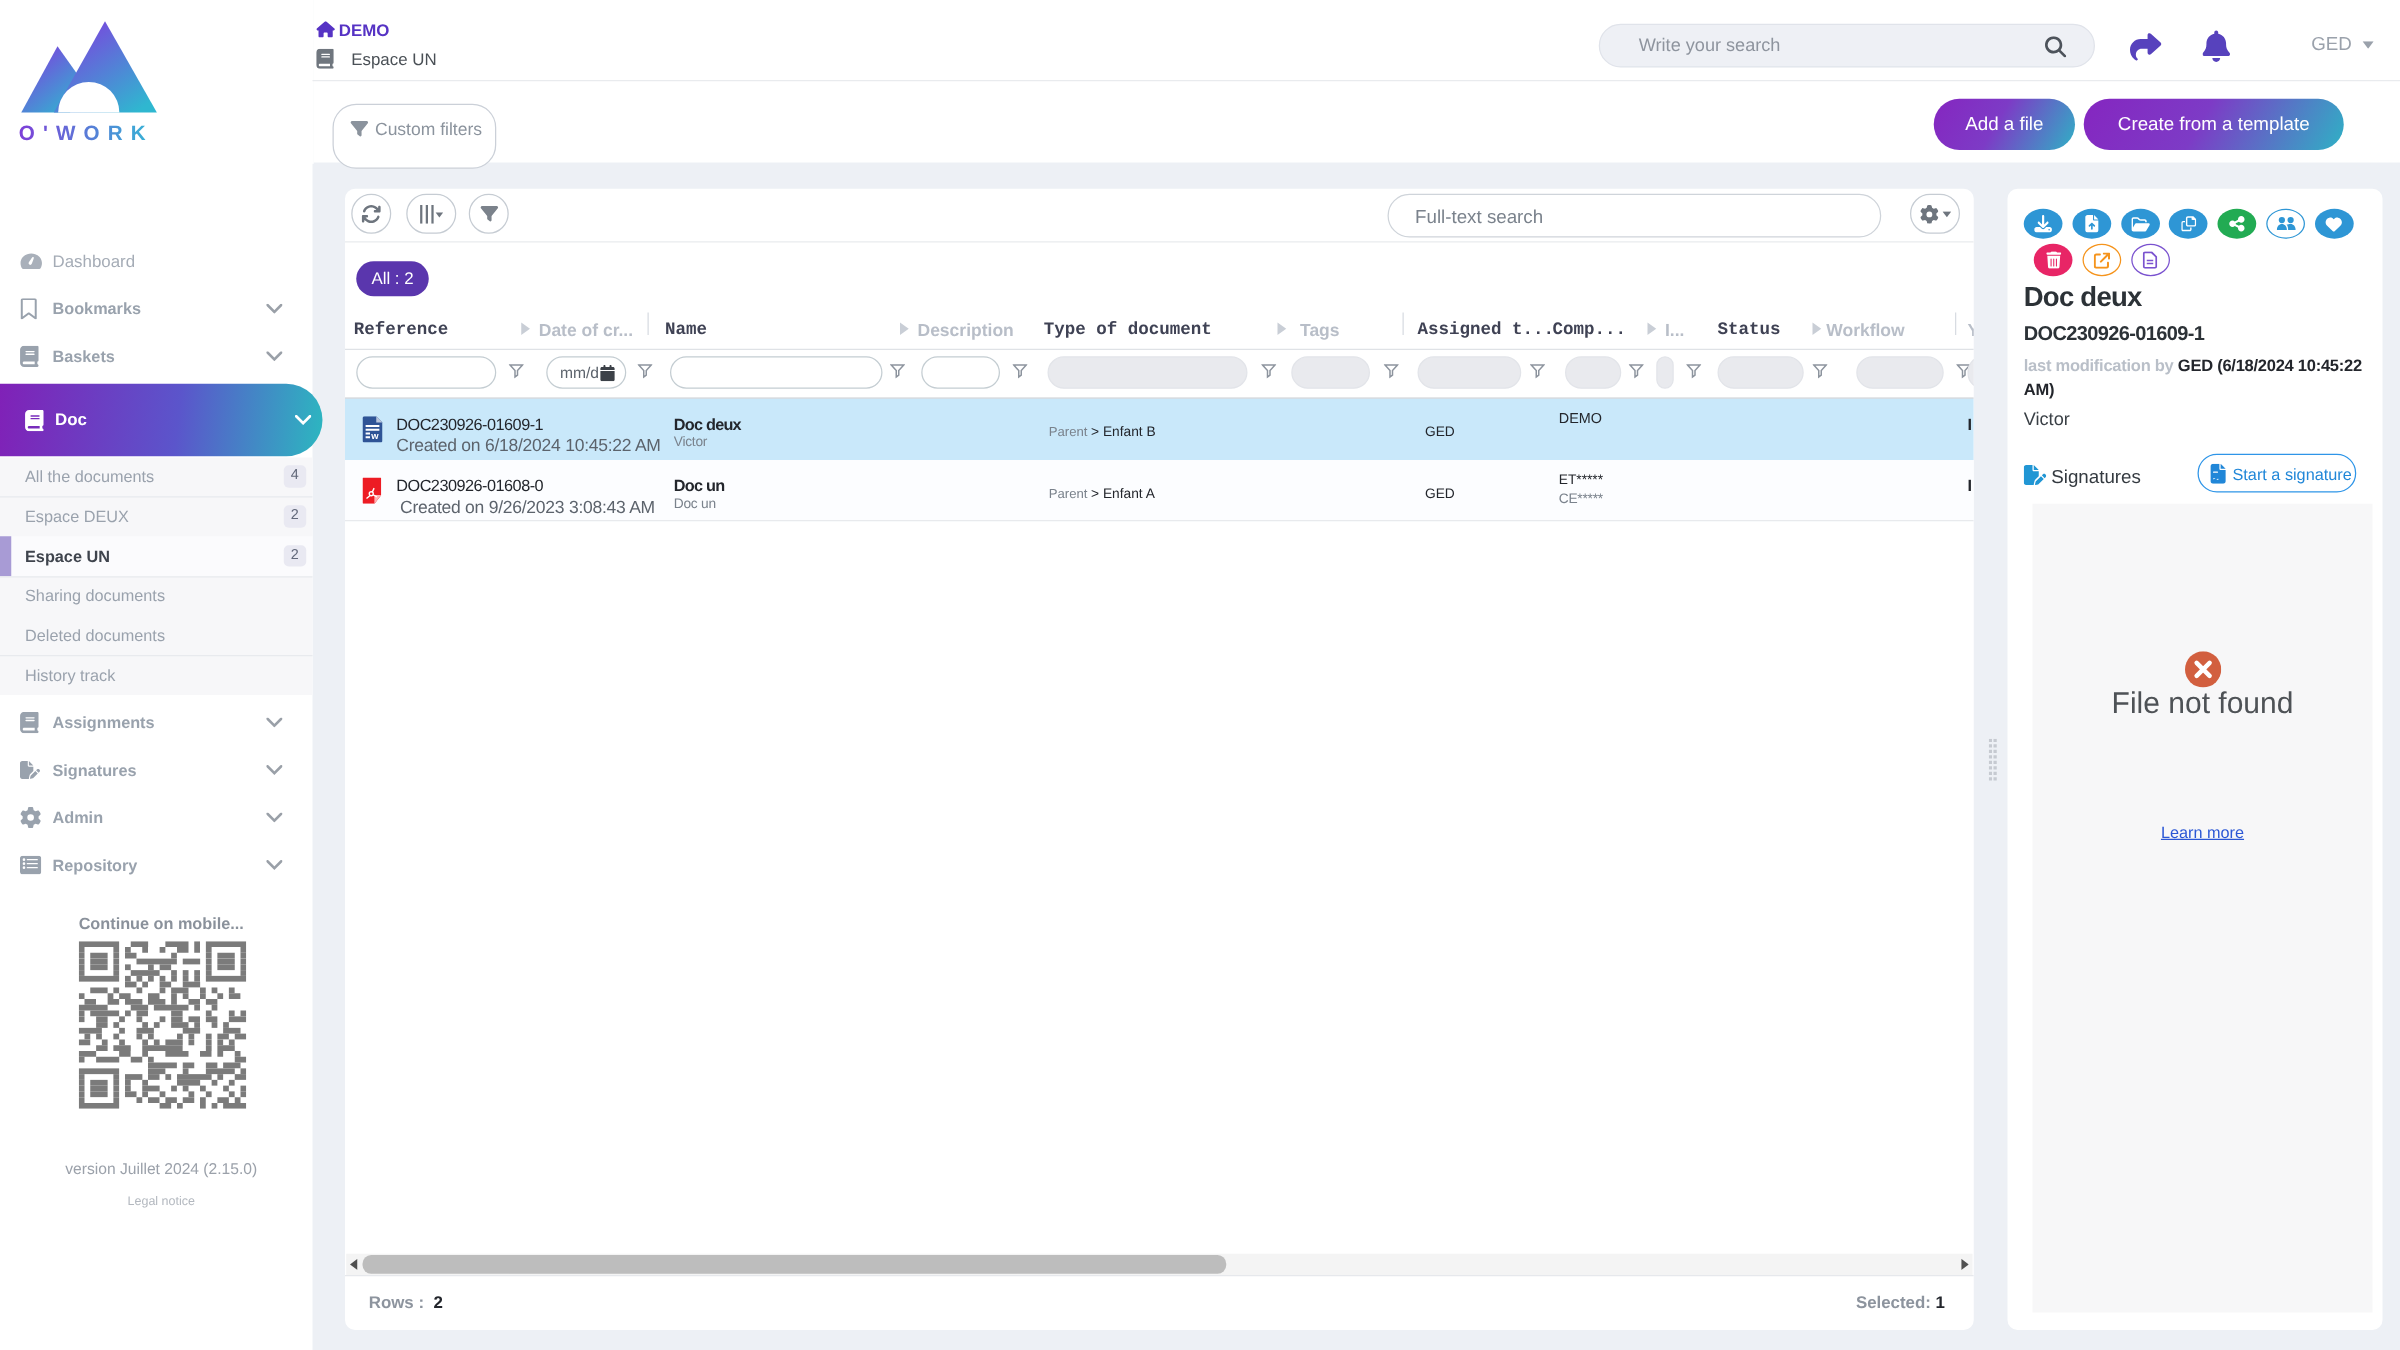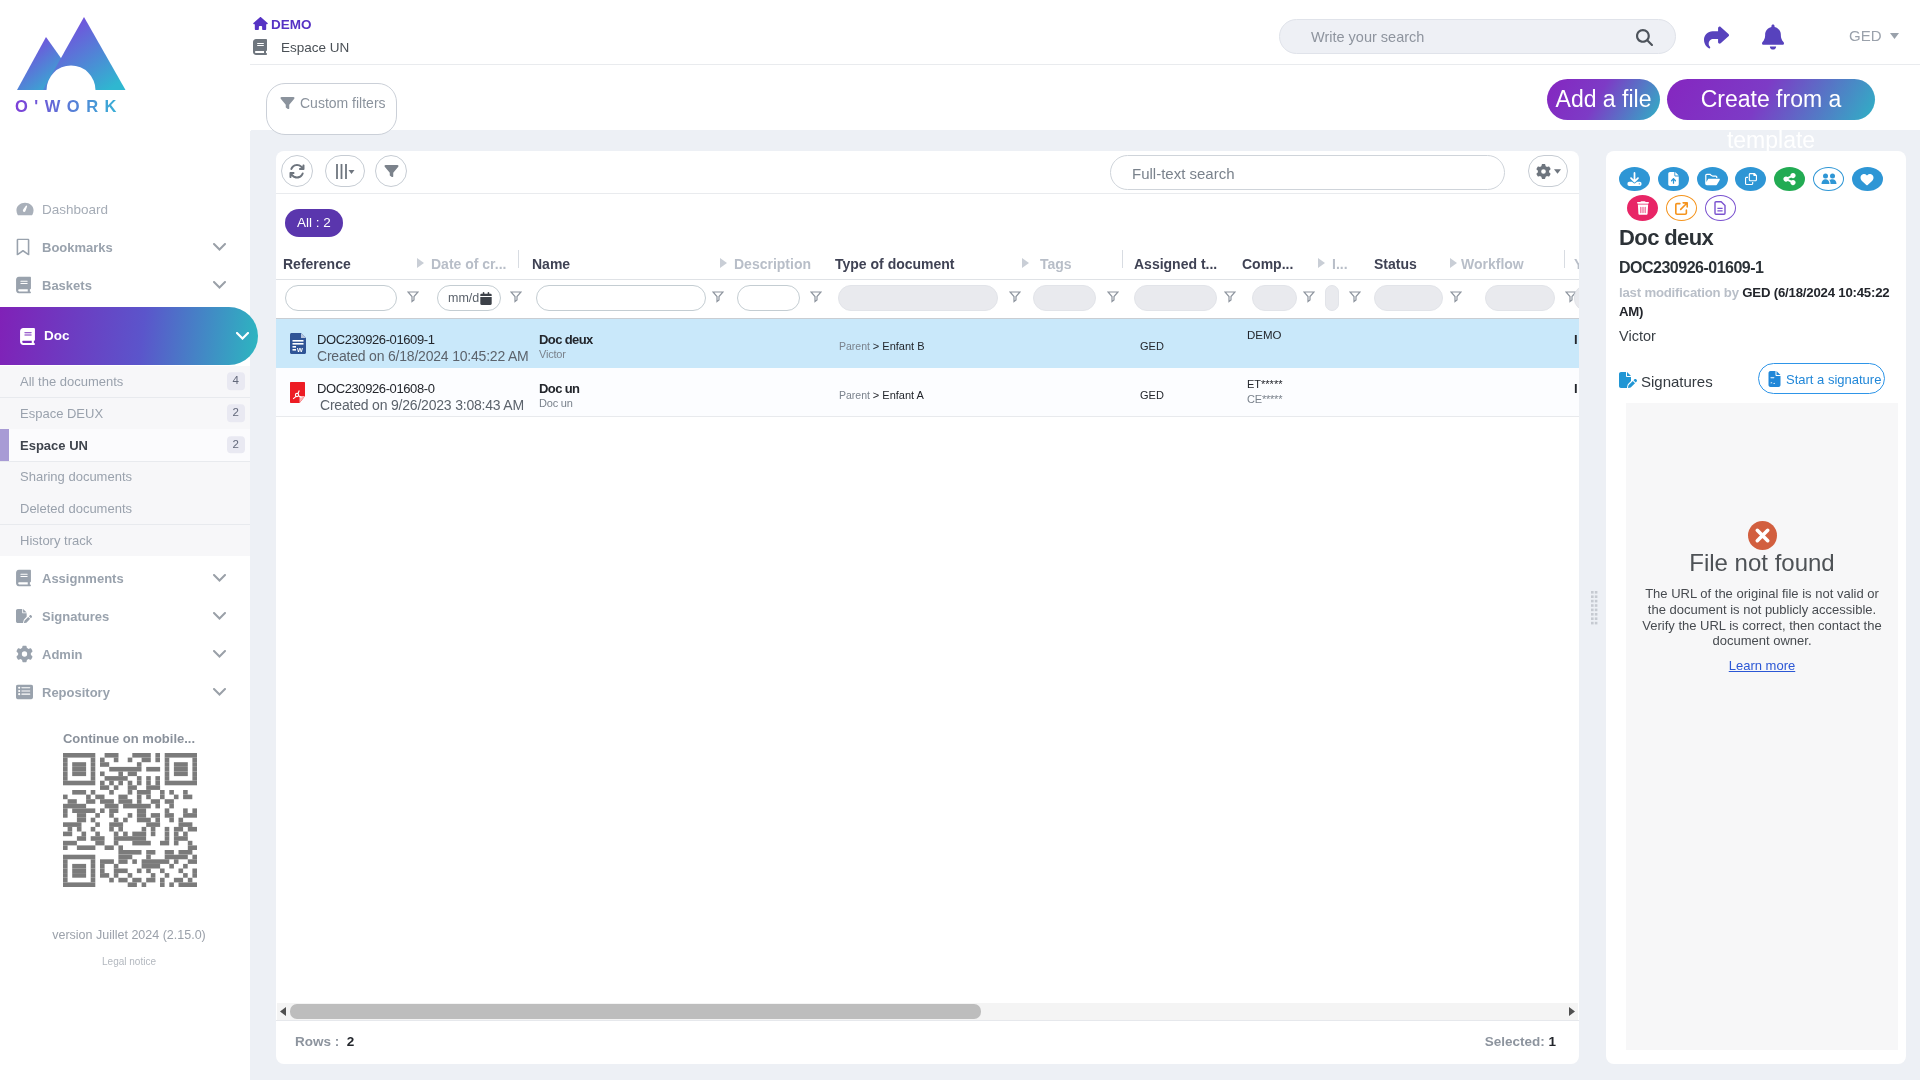--- a/index.html
+++ b/index.html
@@ -31,29 +31,29 @@
 
 #tophdr { position:absolute; left:251px; top:0; width:1669px; height:130px; background:#fff; }
 #hdr-div { position:absolute; left:250px; top:64px; width:1670px; height:1px; background:#e9ebee; }
 #bc-demo { position:absolute; left:271px; top:17px; font-size:13.5px; font-weight:bold; color:#5633c4; }
 #bc-space { position:absolute; left:281px; top:40px; font-size:13.5px; color:#4a5056; }
 #custfil { position:absolute; left:266px; top:83px; width:131px; height:52px; border:1px solid #cbd0d8; border-radius:19px; background:#fff; }
 #custfil span { position:absolute; left:33px; top:11px; font-size:14px; color:#8b939d; white-space:nowrap; }
 #searchbar { position:absolute; left:1279px; top:19px; width:397px; height:35px; background:#eef0f5; border:1px solid #e0e3ea; border-radius:17.5px; }
 #searchbar span { position:absolute; left:31px; top:9px; font-size:14.5px; color:#8e949e; }
 #gedtxt { position:absolute; left:1849px; top:27px; font-size:15px; color:#9aa1ab; }
-.gbtn { position:absolute; top:79px; height:41px; border-radius:20.5px; background:linear-gradient(120deg,#8526c0 0%,#7d3bc6 45%,#2fb1c5 100%); color:#fff; font-size:23px; text-align:center; line-height:41px; }
+.gbtn { position:absolute; top:79px; height:41px; border-radius:20.5px; background:linear-gradient(120deg,#8526c0 0%,#7d3bc6 45%,#2fb1c5 100%); color:#fff; font-size:15px; text-align:center; line-height:41px; }
 
 
 #tcard { position:absolute; left:276px; top:151px; width:1303px; height:913px; background:#fff; border-radius:8px; overflow:hidden; }
 .circbtn { position:absolute; border:1px solid #c6ccd3; border-radius:16px; background:#fff; display:flex; align-items:center; justify-content:center; }
 #ftsearch { position:absolute; left:834px; top:4px; width:395px; height:35px; border:1px solid #cfd4da; border-radius:17.5px; background:#fff; }
 #ftsearch span { position:absolute; left:21px; top:9px; font-size:15px; color:#7a828c; }
 #allpill { position:absolute; left:9px; top:58px; width:58px; height:28px; background:#5a36ad; border-radius:14px; color:#fff; font-size:13.5px; text-align:center; line-height:28px; }
-.th { position:absolute; top:105px; font-size:14px; font-weight:bold; color:#3f4254; white-space:nowrap; }
+.th { position:absolute; top:105px; font-size:14px; font-weight:bold; color:#3f4254; white-space:nowrap;font-family:Liberation Mono, monospace; }
 .thg { position:absolute; top:105px; font-size:14px; font-weight:bold; color:#b8bec8; white-space:nowrap; }
 .sortc { position:absolute; top:107px; width:0; height:0; border-left:7px solid #c9ced6; border-top:5px solid transparent; border-bottom:5px solid transparent; }
 .coldiv { position:absolute; top:99px; width:1px; height:18px; background:#d8dce2; }
 .fpill { position:absolute; top:134px; height:26px; border:1px solid #c4cdd2; border-radius:13px; background:#fff; }
 .fpillg { position:absolute; top:134px; height:26px; border:1px solid #e2e4e9; border-radius:13px; background:#e9eaee; }
 .funnel { position:absolute; top:140px; }
 .row { position:absolute; left:0; width:1303px; height:49px; }
 .rtxt1 { position:absolute; font-size:13px; letter-spacing:-0.4px; color:#23262c; white-space:nowrap; }
 .rtxt2 { position:absolute; font-size:14px; letter-spacing:-0.2px; color:#5c636c; white-space:nowrap; }
 .rname { position:absolute; font-size:13px; font-weight:bold; color:#23262c; letter-spacing:-0.6px; }
@@ -734,16 +734,15 @@
       </svg>
     <span>Start a signature</span>
   </div>
 
   <div id="greybox">
     <svg style="position:absolute;left:122px;top:118px;" width="29" height="29" viewBox="0 0 29 29">
         <circle cx="14.5" cy="14.5" r="14.5" fill="#d25f3f"></circle>
         <path stroke="#fff" stroke-width="3.6" stroke-linecap="round" d="M9.3 9.3 L19.7 19.7 M19.7 9.3 L9.3 19.7"></path>
       </svg>
     <div id="fnf-t">File not found</div>
-    <div id="fnf-p">The URL of the original file is not valid or<br>the document is not publicly accessible.<br>Verify the URL is correct, then contact the<br>document owner.</div>
     <div id="fnf-l"><span style="color:#2b57d5;text-decoration:underline;">Learn more</span></div>
   </div>
 </div>
 
 </body></html>

